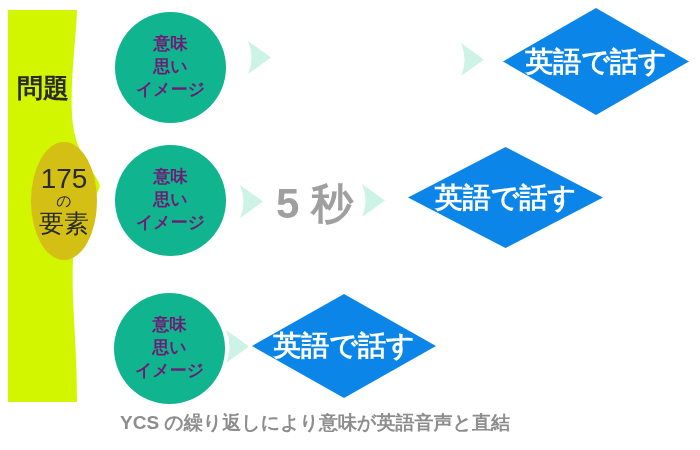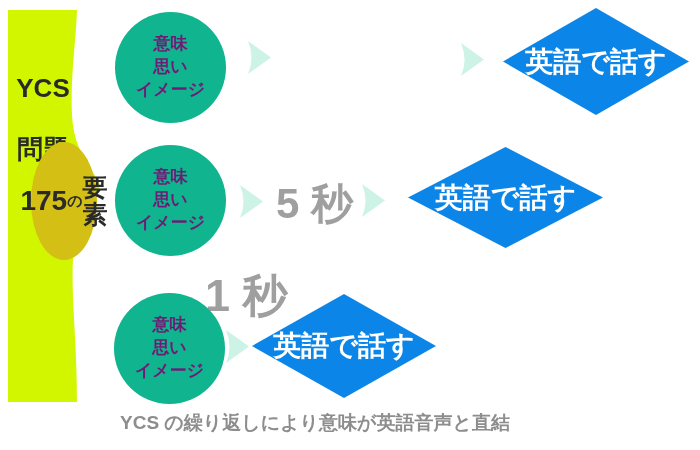--- a/index.html
+++ b/index.html
@@ -23,23 +23,23 @@
     text-align:center;
     font-size:26px;font-weight:bold;
     line-height:1.18;
     color:var(--dark-text);
     white-space:pre-line;
   }
   .ellipse{
     left:31px;top:142px;width:66px;height:118px;
     background:var(--ellipse);
     border-radius:50%;
-    display:flex;flex-direction:row;
+    display:flex;flex-direction:column;
     align-items:center;justify-content:center;
-    color:var(--dark-text);font-weight:bold;text-align:center;
+    color:var(--dark-text);font-weight:normal;text-align:center;
   }
   .ellipse .l1{font-size:28px;line-height:1.0;}
   .ellipse .l2{font-size:15px;line-height:1.1;}
   .ellipse .l3{font-size:25px;line-height:1.1;}
 
   
   .circle{
     width:111px;height:111px;border-radius:50%;
     background:var(--circle);
     display:flex;flex-direction:column;
@@ -93,21 +93,20 @@
 </head>
 <body>
 
 <div class="canvas">
 
   <svg class="abs band-svg" width="110" height="450" viewBox="0 0 110 450">
     <path class="band-path" d="M 8 10 L 77 10 C 76 40, 70 80, 72 115 C 74 155, 94 168, 100 186 C 93 207, 75 222, 73 258 C 71 300, 77 340, 77 402 L 8 402 Z"></path>
   </svg>
 
   <div class="abs ycs-title">
-    <div>YCS</div>
     <div>問題</div>
   </div>
 
   <div class="abs ellipse">
     <span class="l1">175</span>
     <span class="l2">の</span>
     <span class="l3">要素</span>
   </div>
 
   <div class="abs circle circle1">
@@ -142,21 +141,20 @@
   <div class="abs time-label label2">5 秒</div>
   <div class="abs arrow arrow-2b">
     <svg width="23" height="33" viewBox="0 0 23 33">
         <path d="M0,0 Q7,16.5 0,33 L23,16.5 Z"></path>
       </svg>
   </div>
   <div class="abs diamond diamond2">
     <span>英語で話す</span>
   </div>
 
-  <div class="abs time-label label3">1 秒</div>
   <div class="abs circle circle3">
     <span>意味</span>
     <span>思い</span>
     <span>イメージ</span>
   </div>
   <div class="abs arrow arrow-3a">
     <svg width="23" height="33" viewBox="0 0 23 33">
         <path d="M0,0 Q7,16.5 0,33 L23,16.5 Z"></path>
       </svg>
   </div>

